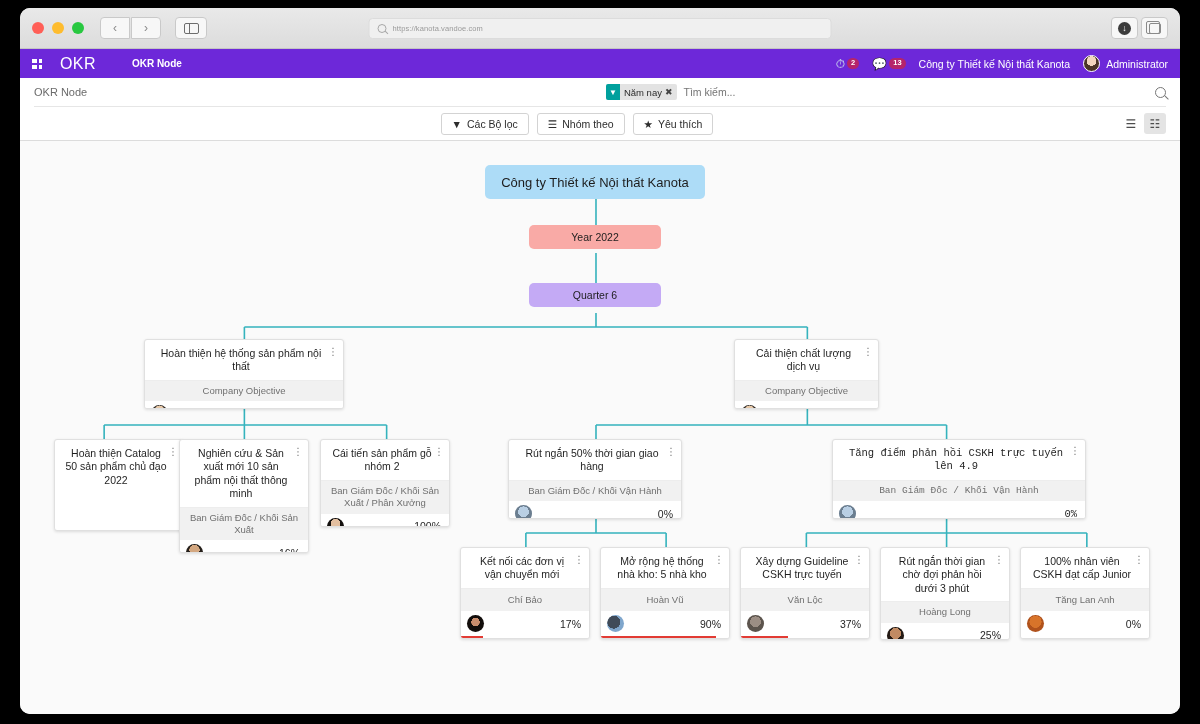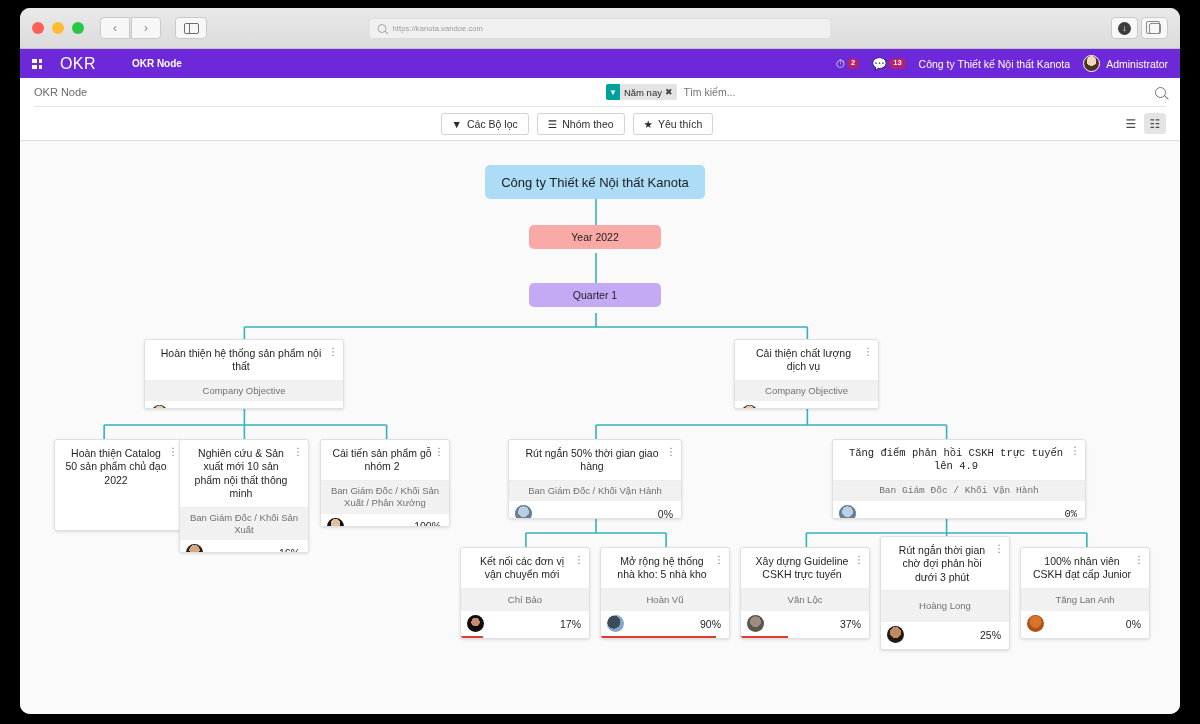--- a/index.html
+++ b/index.html
@@ -289,21 +289,21 @@
           <path d="M786 268 L786 284 M575 284 L925 284 M575 284 L575 298 M925 284 L925 298"></path>
 
           <path d="M575 378 L575 392 M505 392 L645 392 M505 392 L505 406 M645 392 L645 406"></path>
 
           <path d="M925 378 L925 392 M785 392 L1065 392 M785 392 L785 406 M925 392 L925 406 M1065 392 L1065 406"></path>
         </g>
       </svg>
 
       <div class="rootnode n-company" style="left:465px; top:24px; width:220px; height:34px;">Công ty Thiết kế Nội thất Kanota</div>
       <div class="rootnode n-year" style="left:509px; top:84px; width:132px; height:24px;">Year 2022</div>
-      <div class="rootnode n-quarter" style="left:509px; top:142px; width:132px; height:24px;">Quarter 1</div>
+      <div class="rootnode n-quarter" style="left:509px; top:142px; width:132px; height:24px;">Quarter 6</div>
 
       <div class="card" style="left:124px; top:198px; width:200px; height:70px;">
         <div class="card-title">Hoàn thiện hệ thống sản phẩm nội thất<span class="kebab">⋮</span></div>
         <div class="card-sub">Company Objective</div>
         <div class="card-foot">
           <span class="ava" style="background:radial-gradient(circle at 50% 32%, #e8c9a8 0 34%, #2f2a26 35% 100%)"></span>
           <span class="pct">71%</span>
 
         </div>
       </div>
@@ -390,21 +390,21 @@
       <div class="card" style="left:720px; top:406px; width:130px; height:92px;">
         <div class="card-title">Xây dựng Guideline CSKH trực tuyến<span class="kebab">⋮</span></div>
         <div class="card-sub">Văn Lộc</div>
         <div class="card-foot">
           <span class="ava" style="background:radial-gradient(circle at 50% 40%, #9c8e84 0 40%, #5c544d 41% 100%)"></span>
           <span class="pct">37%</span>
           <span class="bar" style="width:37%; background:#e23b34;"></span>
         </div>
       </div>
 
-      <div class="card" style="left:860px; top:395px; width:130px; height:114px;justify-content:center;">
+      <div class="card" style="left:860px; top:406px; width:130px; height:93px;">
         <div class="card-title">Rút ngắn thời gian chờ đợi phản hồi dưới 3 phút<span class="kebab">⋮</span></div>
         <div class="card-sub">Hoàng Long</div>
         <div class="card-foot">
           <span class="ava" style="background:radial-gradient(circle at 50% 38%, #c08a63 0 40%, #241a14 41% 100%)"></span>
           <span class="pct">25%</span>
 
         </div>
       </div>
 
       <div class="card" style="left:1000px; top:406px; width:130px; height:92px;">

